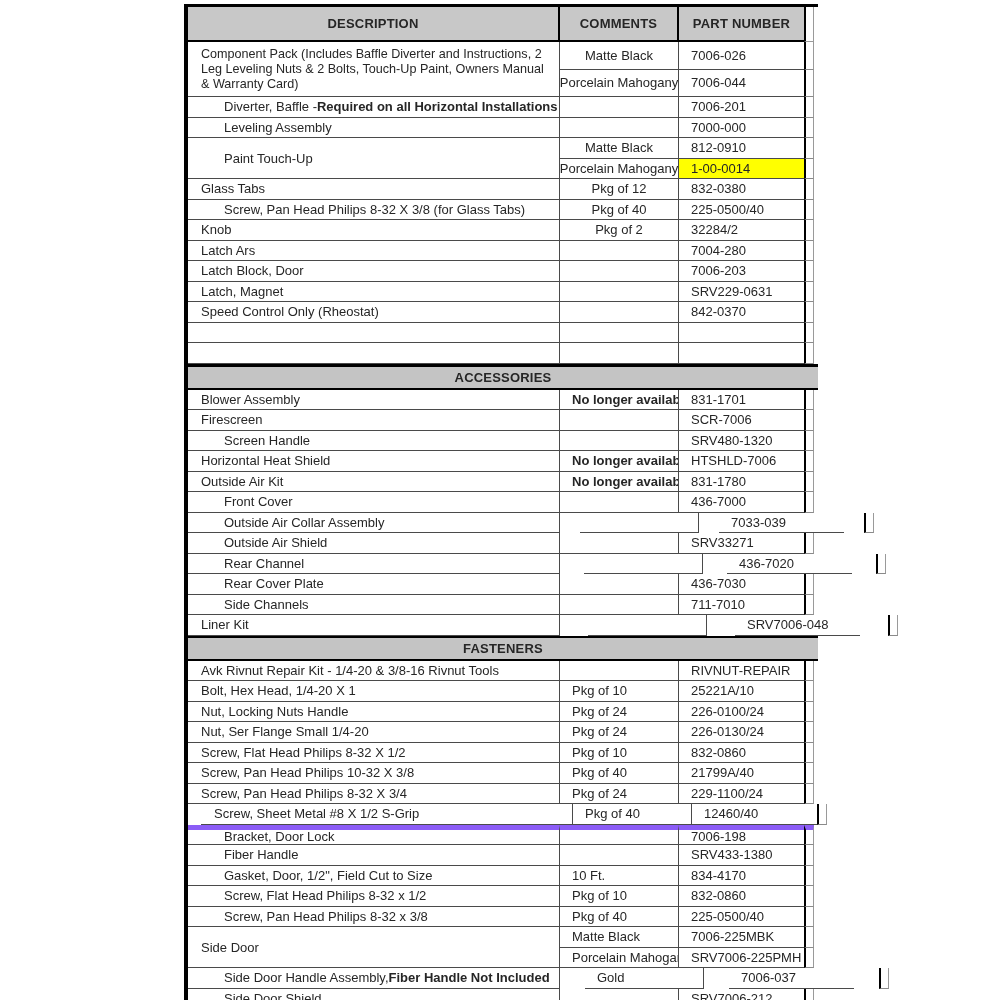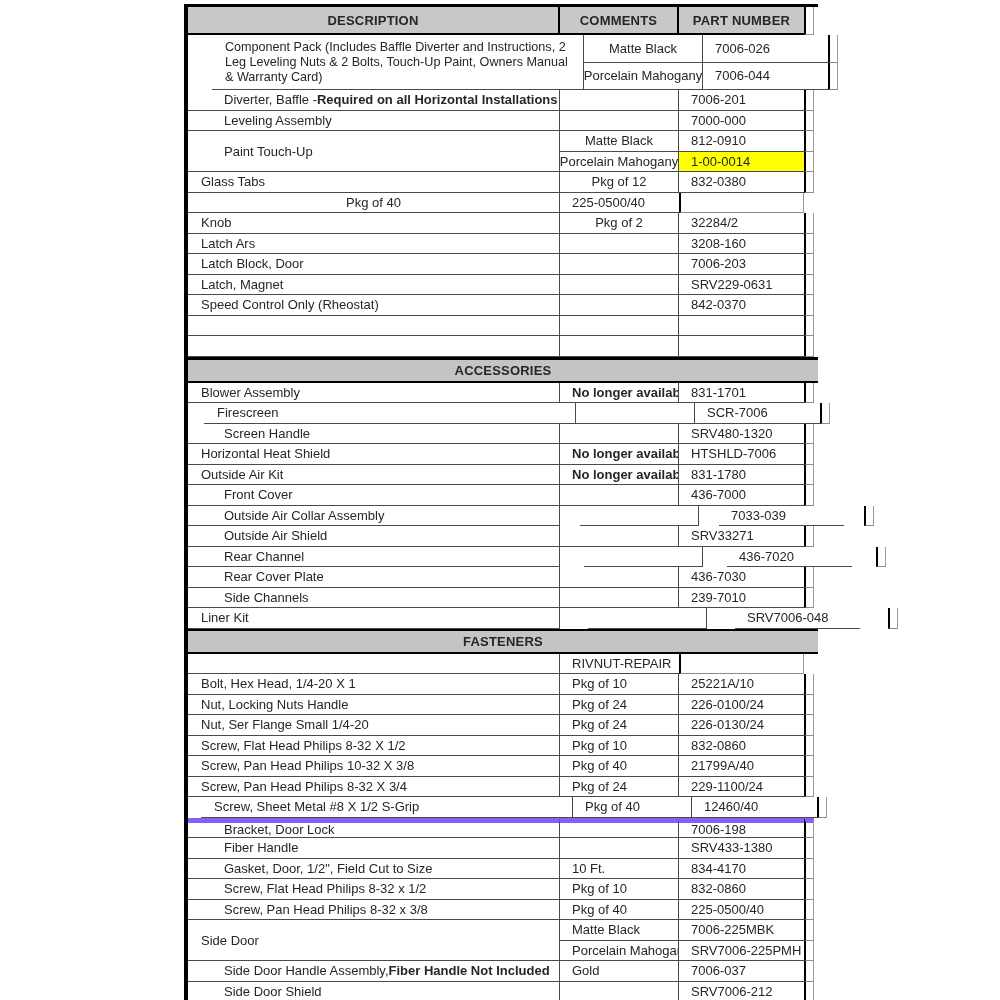--- a/index.html
+++ b/index.html
@@ -4,21 +4,21 @@
 <style>
   html,body{margin:0;padding:0;background:#ffffff;}
   body{width:1000px;height:1000px;position:relative;font-family:"Liberation Sans","DejaVu Sans",sans-serif;color:#262626;}
   .sheet{position:absolute;left:0;top:0;width:1000px;height:1000px;background:#fff;}
   .parts-table{
     position:absolute;left:184px;top:4px;width:630px;
     border:2px solid #000;border-left-width:4px;border-top-width:3px;border-bottom-width:3px;border-right:none;
     background:#fff;
   }
   .hdr-row,.row{display:grid;grid-template-columns:372px 119px 125px 10px;}
-  .hdr-row{height:28px;}
+  .hdr-row{height:35px;}
   .hdr-cell{
     background:#c8c8c8;font-weight:bold;font-size:13px;display:flex;align-items:center;justify-content:center;
     border-right:2px solid #000;border-bottom:2px solid #000;letter-spacing:.2px;
   }
   .hdr-cell.last{border-right:none;}
   .hdr-stub{background:#fff;border-left:2px solid #000;border-right:1px solid #9a9a9a;border-bottom:1px solid #9a9a9a;}
   .cell{
     font-size:13px;display:flex;align-items:center;overflow:hidden;
     border-right:1px solid #4a4a4a;border-bottom:1px solid #4a4a4a;background:#fff;
   }
@@ -45,21 +45,21 @@
   <div class="parts-table">
 
     <div class="hdr-row">
       <div class="hdr-cell">DESCRIPTION</div>
       <div class="hdr-cell">COMMENTS</div>
       <div class="hdr-cell last">PART NUMBER</div>
       <div class="hdr-stub"></div>
     </div>
 
     <div class="sec-0" id="sec-0">
-        <div class="row" style="grid-template-rows: 27.5px 27.5px; margin-left: 24px;">
+        <div class="row" style="grid-template-rows: 27.5px 27.5px;">
           <div class="cell desc ind0 wrap" style="grid-area: 1 / 1 / span 2;">
             <span>Component Pack (Includes Baffle Diverter and Instructions, 2 Leg Leveling Nuts &amp; 2 Bolts, Touch-Up Paint, Owners Manual &amp; Warranty Card)</span>
           </div>
           <div class="cell com" style="grid-area: 1 / 2;">
             <span>Matte Black</span>
           </div>
           <div class="cell part" style="grid-area: 1 / 3;">
             <span>7006-026</span>
           </div>
           <div class="cell stub" style="grid-area: 1 / 4;"></div>
@@ -121,20 +121,23 @@
           </div>
           <div class="cell com">
             <span>Pkg of 12</span>
           </div>
           <div class="cell part">
             <span>832-0380</span>
           </div>
           <div class="cell stub"></div>
         </div>
         <div class="row" style="grid-template-rows: 20.5px;">
+          <div class="cell desc ind1">
+            <span>Screw, Pan Head Philips 8-32 X 3/8 (for Glass Tabs)</span>
+          </div>
           <div class="cell com">
             <span>Pkg of 40</span>
           </div>
           <div class="cell part">
             <span>225-0500/40</span>
           </div>
           <div class="cell stub"></div>
         </div>
         <div class="row" style="grid-template-rows: 20.5px;">
           <div class="cell desc ind0">
@@ -149,21 +152,21 @@
           <div class="cell stub"></div>
         </div>
         <div class="row" style="grid-template-rows: 20.5px;">
           <div class="cell desc ind0">
             <span>Latch Ars</span>
           </div>
           <div class="cell com">
             <span></span>
           </div>
           <div class="cell part">
-            <span>3208-160</span>
+            <span>7004-280</span>
           </div>
           <div class="cell stub"></div>
         </div>
         <div class="row" style="grid-template-rows: 20.5px;">
           <div class="cell desc ind0">
             <span>Latch Block, Door</span>
           </div>
           <div class="cell com">
             <span></span>
           </div>
@@ -231,21 +234,21 @@
             <span>Blower Assembly</span>
           </div>
           <div class="cell com">
             <span class="b">No longer available</span>
           </div>
           <div class="cell part">
             <span>831-1701</span>
           </div>
           <div class="cell stub"></div>
         </div>
-        <div class="row" style="grid-template-rows: 20.5px; padding-left: 16px;">
+        <div class="row" style="grid-template-rows: 20.5px;">
           <div class="cell desc ind0">
             <span>Firescreen</span>
           </div>
           <div class="cell com">
             <span></span>
           </div>
           <div class="cell part">
             <span>SCR-7006</span>
           </div>
           <div class="cell stub"></div>
@@ -347,21 +350,21 @@
           <div class="cell stub"></div>
         </div>
         <div class="row" style="grid-template-rows: 20.5px;">
           <div class="cell desc ind1">
             <span>Side Channels</span>
           </div>
           <div class="cell com">
             <span></span>
           </div>
           <div class="cell part">
-            <span>239-7010</span>
+            <span>711-7010</span>
           </div>
           <div class="cell stub"></div>
         </div>
         <div class="row" style="grid-template-rows: 20.5px; gap: 28px;">
           <div class="cell desc ind0">
             <span>Liner Kit</span>
           </div>
           <div class="cell com">
             <span></span>
           </div>
@@ -370,20 +373,23 @@
           </div>
           <div class="cell stub"></div>
         </div>
       </div>
 
     <div class="band thin-top">
       <span>FASTENERS</span>
     </div>
     <div class="sec-2" id="sec-2">
         <div class="row" style="grid-template-rows: 20.5px;">
+          <div class="cell desc ind0">
+            <span>Avk Rivnut Repair Kit - 1/4-20 &amp; 3/8-16 Rivnut Tools</span>
+          </div>
           <div class="cell com">
             <span></span>
           </div>
           <div class="cell part">
             <span>RIVNUT-REPAIR</span>
           </div>
           <div class="cell stub"></div>
         </div>
         <div class="row" style="grid-template-rows: 20.5px;">
           <div class="cell desc ind0">
@@ -541,21 +547,21 @@
           </div>
           <div class="cell stub" style="grid-area: 1 / 4;"></div>
           <div class="cell com" style="grid-area: 2 / 2;">
             <span>Porcelain Mahogany</span>
           </div>
           <div class="cell part" style="grid-area: 2 / 3;">
             <span>SRV7006-225PMH</span>
           </div>
           <div class="cell stub" style="grid-area: 2 / 4;"></div>
         </div>
-        <div class="row" style="grid-template-rows: 20.5px;">
+        <div class="row" style="grid-template-rows: 20.5px; gap: 25px;">
           <div class="cell desc ind1">
             <span>Side Door Handle Assembly, </span>
             <span class="b">Fiber Handle Not Included</span>
           </div>
           <div class="cell com">
             <span>Gold</span>
           </div>
           <div class="cell part">
             <span>7006-037</span>
           </div>

